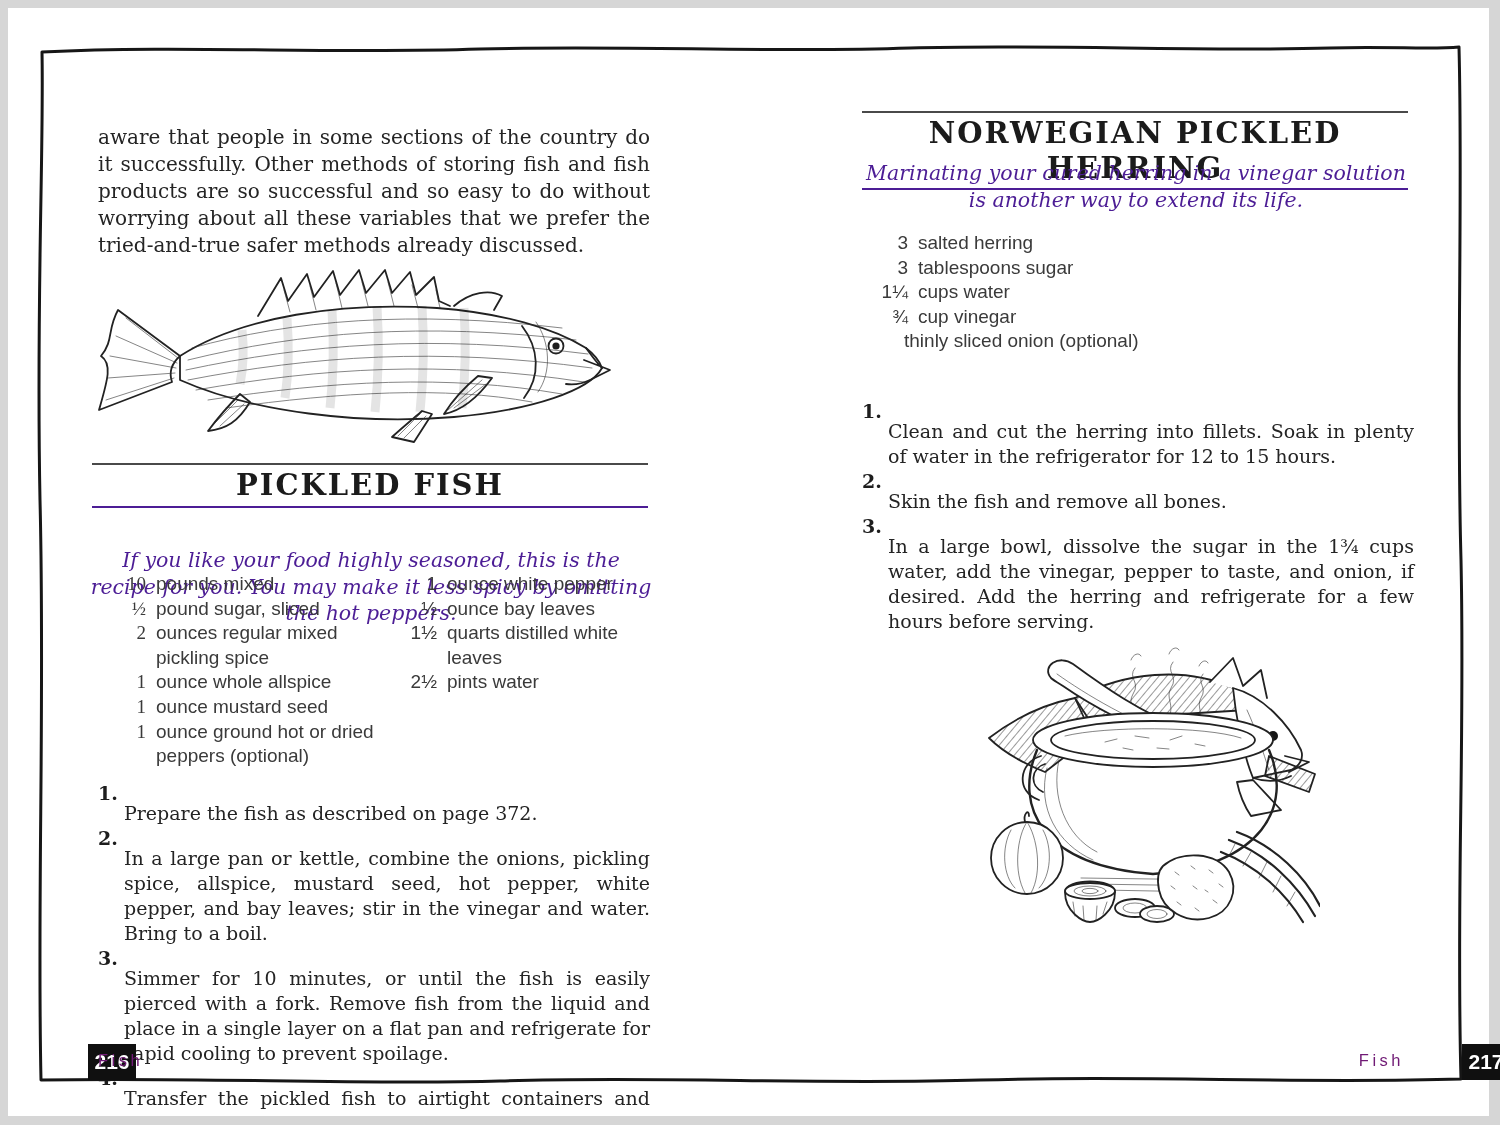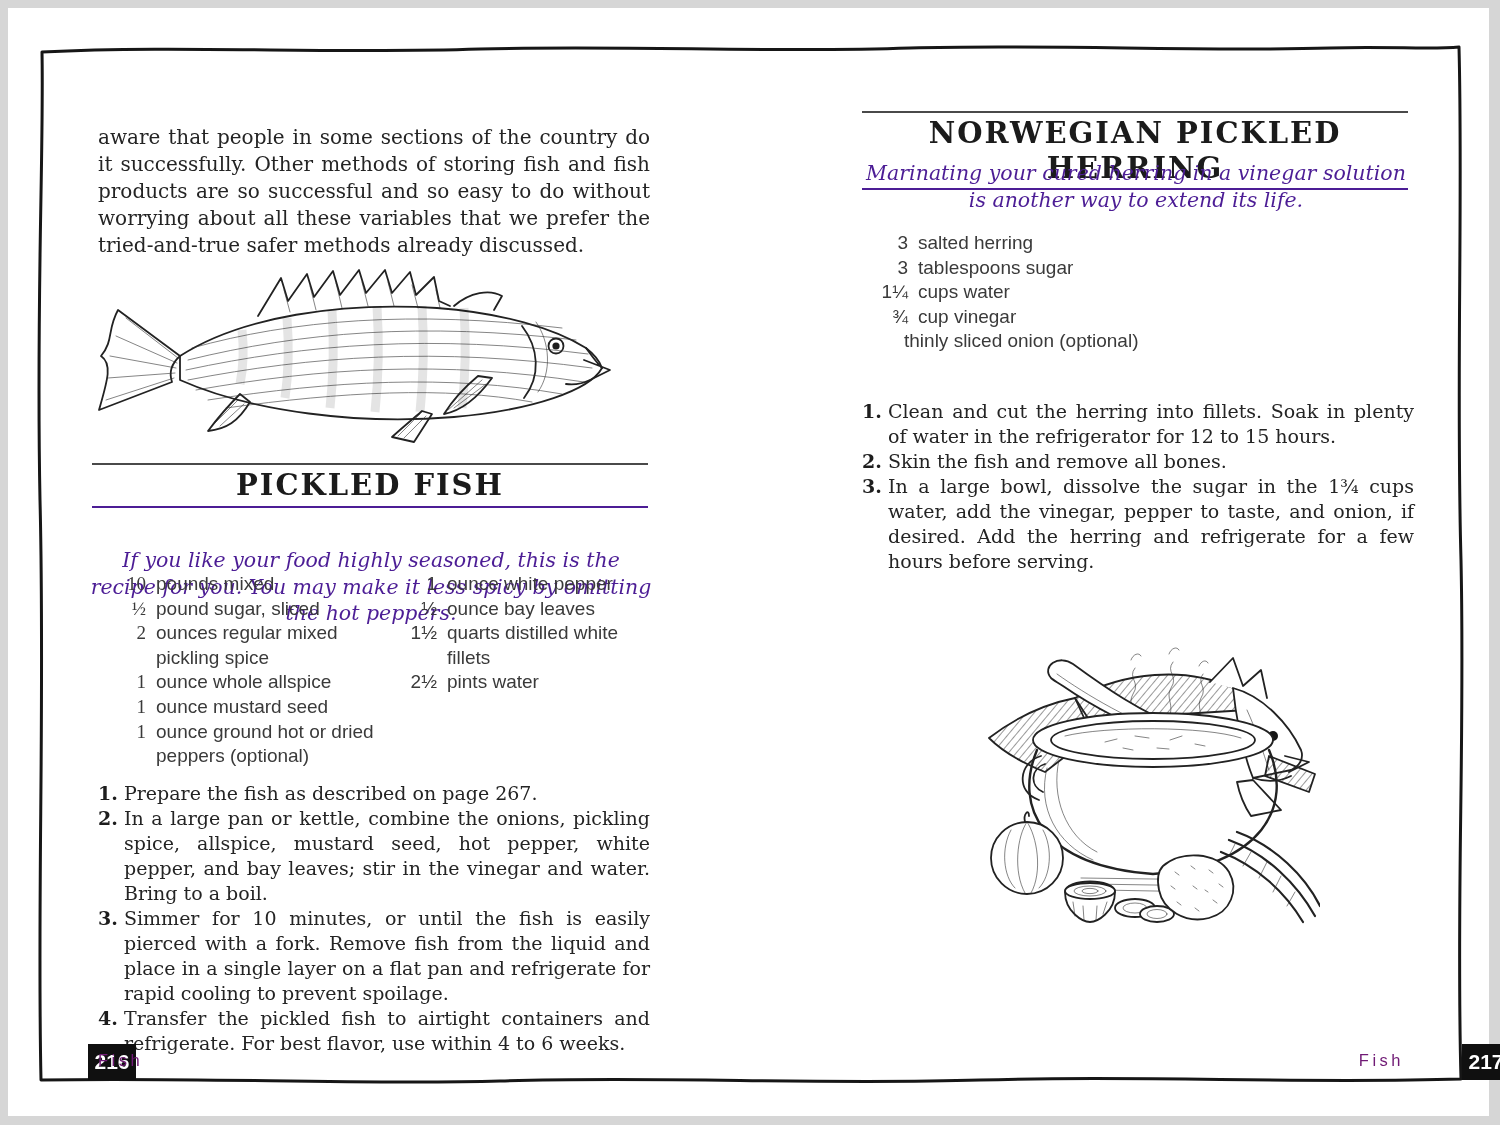--- a/index.html
+++ b/index.html
@@ -54,21 +54,21 @@
   .ing-item{flex:1;}
   .ing-single{position:absolute;left:860px;top:231px;width:470px;}
   .ing-single .ing-qty{width:48px;}
   .ing-row.noqty .ing-qty{visibility:hidden;width:34px;}
 
   .steps{position:absolute;font-size:19px;line-height:25px;color:#242424;}
   .steps.left{left:98px;top:781px;width:552px;}
   .steps.right{left:862px;top:399px;width:552px;}
   .step{display:flex;}
   .step-num{flex:none;width:26px;font-weight:bold;color:#1d1d1d;}
-  .step-text{flex:1;text-align:justify;}
+  .step-text{flex:1;text-align:justify;margin-top:20px;}
 
   .pot-illo{position:absolute;left:985px;top:640px;width:335px;height:290px;}
 
   
   .pagenum-box{
     position:absolute;width:48px;height:36px;top:1044px;background:#101010;
     color:#ffffff;font-family:"Liberation Sans", sans-serif;font-weight:bold;
     font-size:21px;display:flex;align-items:center;justify-content:center;
     z-index:6;
     margin-left:48px;
@@ -187,33 +187,33 @@
     <div class="ing-row">
         <span class="ing-qty">1</span>
         <span class="ing-item">ounce white pepper</span>
       </div>
     <div class="ing-row">
         <span class="ing-qty">½</span>
         <span class="ing-item">ounce bay leaves</span>
       </div>
     <div class="ing-row">
         <span class="ing-qty">1½</span>
-        <span class="ing-item">quarts distilled white fillets</span>
+        <span class="ing-item">quarts distilled white leaves</span>
       </div>
     <div class="ing-row">
         <span class="ing-qty">2½</span>
         <span class="ing-item">pints water</span>
       </div>
   </div>
 </div>
 
 <div class="steps left">
   <div class="step">
       <span class="step-num">1.</span>
-      <span class="step-text">Prepare the fish as described on page 267.</span>
+      <span class="step-text">Prepare the fish as described on page 372.</span>
     </div>
   <div class="step">
       <span class="step-num">2.</span>
       <span class="step-text">In a large pan or kettle, combine the onions, pickling spice, allspice, mustard seed, hot pepper, white pepper, and bay leaves; stir in the vinegar and water. Bring to a boil.</span>
     </div>
   <div class="step">
       <span class="step-num">3.</span>
       <span class="step-text">Simmer for 10 minutes, or until the fish is easily pierced with a fork. Remove fish from the liquid and place in a single layer on a flat pan and refrigerate for rapid cooling to prevent spoilage.</span>
     </div>
   <div class="step">

